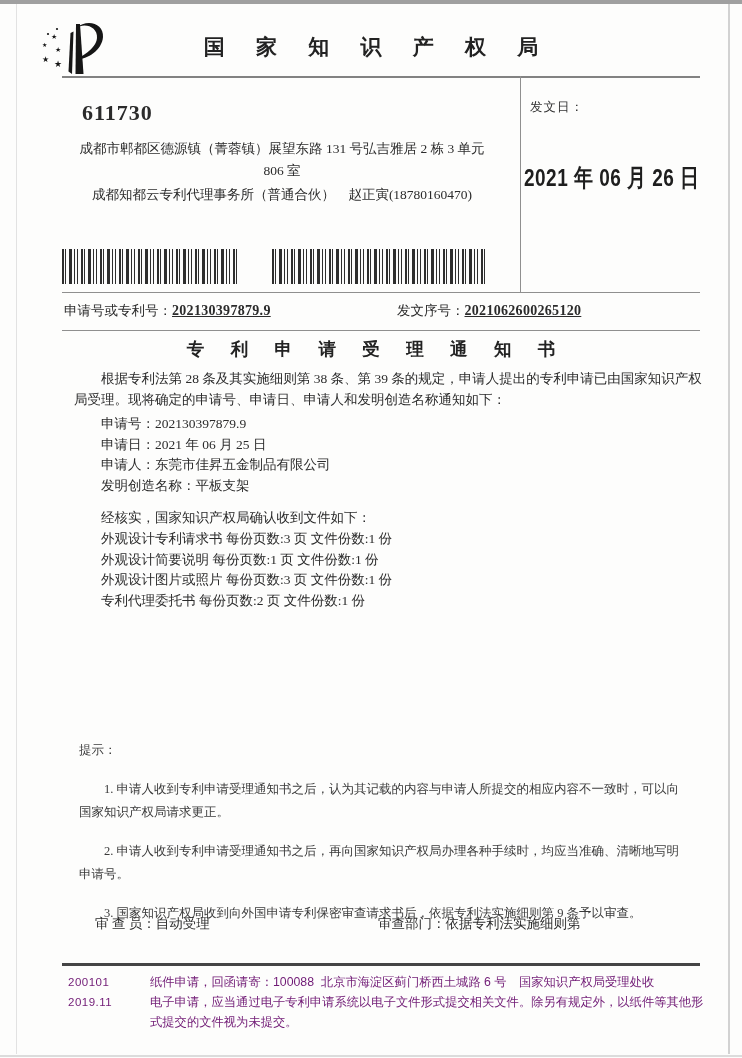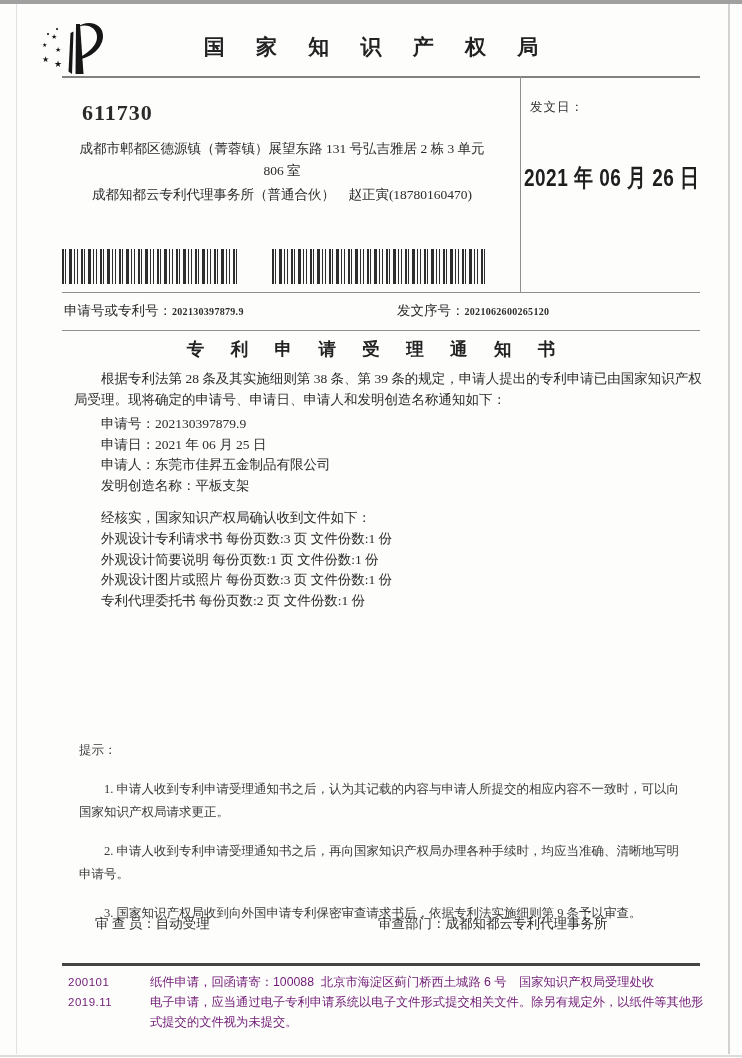--- a/index.html
+++ b/index.html
@@ -50,21 +50,21 @@
       #2d2d2d 12px,#2d2d2d 13px,#fbfbfb 13px,#fbfbfb 15px,
       #2d2d2d 15px,#2d2d2d 16px,#fbfbfb 16px,#fbfbfb 19px);
   }
   .barcode-left  { left:62px;  width:178px; }
   .barcode-right { left:272px; width:213px; }
 
   
   .ref-row { position:absolute; top:302px; left:0; width:742px; font-size:13.5px; }
   .ref-app { position:absolute; left:64px; }
   .ref-serial { position:absolute; left:397px; }
-  .ref-val { font-weight:bold; font-size:10px; letter-spacing:0.3px; }
+  .ref-val { font-weight:bold; font-size:14px; letter-spacing:0.3px;text-decoration:underline; }
 
   
   .notice-title {
     position:absolute; top:337px; left:0; width:742px; text-align:center;
     font-size:17.5px; font-weight:bold; letter-spacing:11px; text-indent:11px; color:#222;
   }
 
   
   .body-text { position:absolute; left:74px; top:368px; width:641px; font-size:13.5px; line-height:21.4px; }
   .intro { text-indent:2em; margin:0; }
@@ -162,21 +162,21 @@
 
   <div class="tips">
     <p class="tips-label">提示：</p>
     <p>1. 申请人收到专利申请受理通知书之后，认为其记载的内容与申请人所提交的相应内容不一致时，可以向国家知识产权局请求更正。</p>
     <p>2. 申请人收到专利申请受理通知书之后，再向国家知识产权局办理各种手续时，均应当准确、清晰地写明申请号。</p>
     <p>3. 国家知识产权局收到向外国申请专利保密审查请求书后，依据专利法实施细则第 9 条予以审查。</p>
   </div>
 
   <div class="sig-row">
     <span class="sig-examiner"><span>审 查 员：</span><span>自动受理</span></span>
-    <span class="sig-dept"><span>审查部门：</span><span>成都知都云专利代理事务所</span></span>
+    <span class="sig-dept"><span>审查部门：</span><span>依据专利法实施细则第</span></span>
   </div>
 
   <div class="rule rule-footer"></div>
 
   <div class="footer">
     <div class="footer-codes">
       <div>200101</div>
       <div>2019.11</div>
     </div>
     <div class="footer-text">

